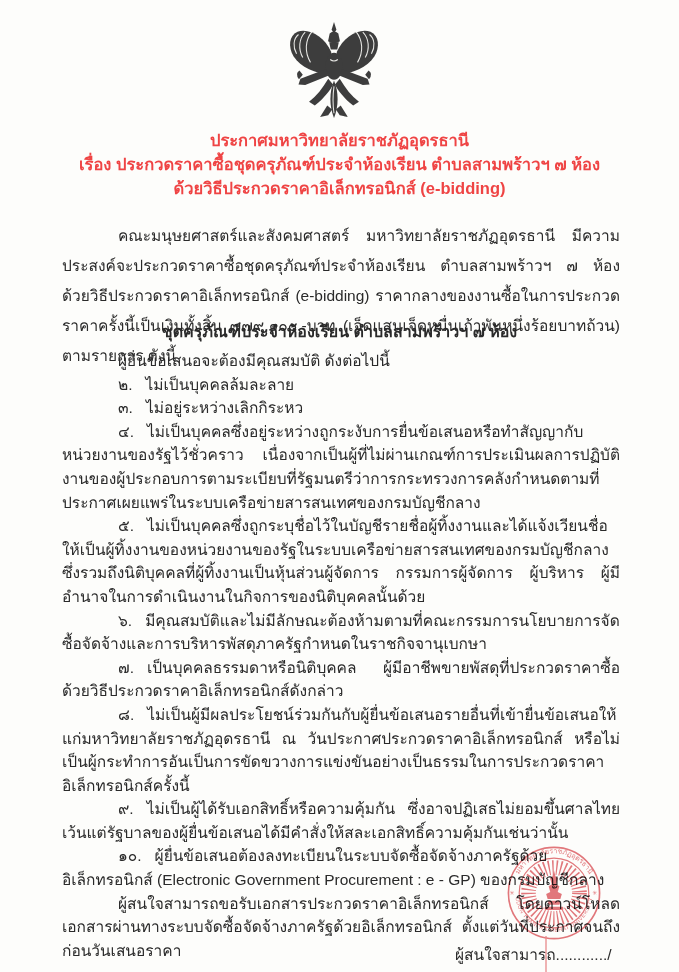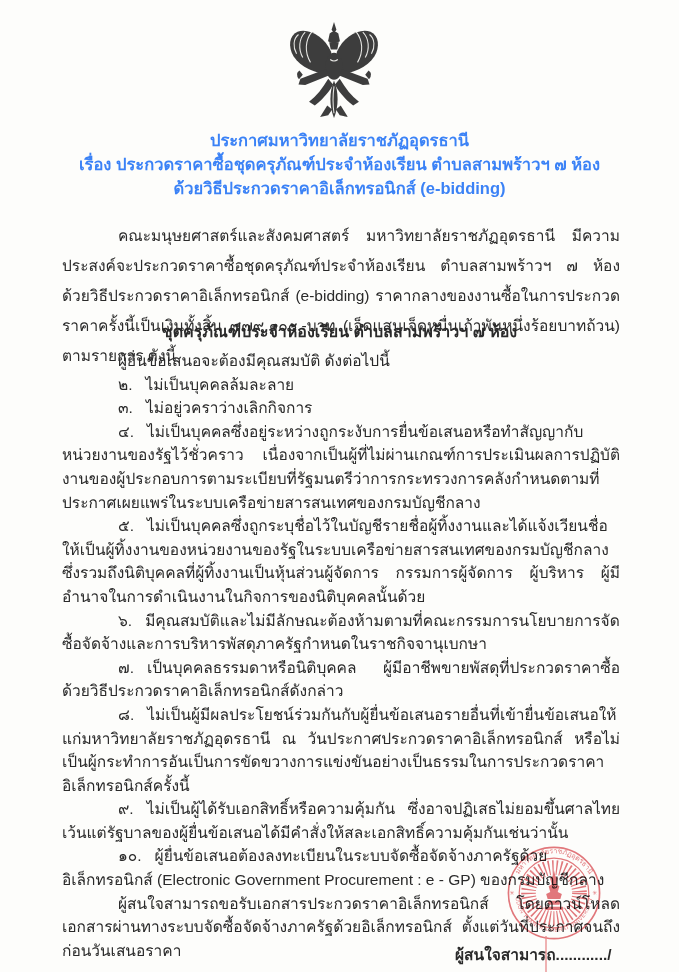--- a/index.html
+++ b/index.html
@@ -11,41 +11,41 @@
     font-family:"Liberation Sans","DejaVu Sans",sans-serif;
     color:#2a2a2a;
     overflow:hidden;
   }
   .emblem{
     position:absolute;left:286px;top:20px;width:96px;height:102px;
   }
   .title-block{
     position:absolute;top:128px;left:0;width:679px;
     text-align:center;font-weight:bold;font-size:16.5px;line-height:24px;
-    color:#3b82f6;
+    color:#ef4444;
   }
   .intro{
     position:absolute;top:221px;left:62px;width:558px;
     font-size:15.5px;line-height:30px;text-align:justify;
     text-indent:56px;overflow-wrap:break-word;
   }
   .section-heading{
     position:absolute;top:319px;left:0;width:679px;
     text-align:center;font-weight:bold;font-size:16px;
   }
   .main-flow{
     position:absolute;top:349px;left:62px;width:558px;
     font-size:15.5px;line-height:23.6px;text-align:justify;
     overflow-wrap:break-word;
   }
   .main-flow p{margin:0;text-indent:56px;}
   .qnum{padding-right:13px;}
   .catchword{
     position:absolute;left:455px;top:942px;
-    font-size:15.5px;color:#2a2a2a;font-weight:bold;
+    font-size:15.5px;color:#2a2a2a;
   }
   .stamp{
     position:absolute;left:505px;top:844px;width:98px;height:98px;
     opacity:0.82;mix-blend-mode:multiply;
   }
   .fold-line{
     position:absolute;left:545px;top:936px;width:2px;height:36px;
     background:#e88a8a;opacity:0.65;
   }
 </style>
@@ -90,21 +90,21 @@
     <div>ด้วยวิธีประกวดราคาอิเล็กทรอนิกส์ (e-bidding)</div>
   </div>
 
   <div class="intro">คณะมนุษยศาสตร์และสังคมศาสตร์ มหาวิทยาลัยราชภัฏอุดรธานี มีความประสงค์จะประกวดราคาซื้อชุดครุภัณฑ์ประจำห้องเรียน ตำบลสามพร้าวฯ ๗ ห้อง ด้วยวิธีประกวดราคาอิเล็กทรอนิกส์ (e-bidding) ราคากลางของงานซื้อในการประกวดราคาครั้งนี้เป็นเงินทั้งสิ้น ๗๗๙,๑๐๐.-บาท (เจ็ดแสนเจ็ดหมื่นเก้าพันหนึ่งร้อยบาทถ้วน) ตามรายการ ดังนี้</div>
 
   <div class="section-heading">ชุดครุภัณฑ์ประจำห้องเรียน ตำบลสามพร้าวฯ ๗ ห้อง</div>
 
   <div class="main-flow">
     <p>ผู้ยื่นข้อเสนอจะต้องมีคุณสมบัติ ดังต่อไปนี้</p>
     <p><span class="qnum">๒.</span><span>ไม่เป็นบุคคลล้มละลาย</span></p>
-    <p><span class="qnum">๓.</span><span>ไม่อยู่วคราว่างเลิกกิจการ</span></p>
+    <p><span class="qnum">๓.</span><span>ไม่อยู่ระหว่างเลิกกิระหว</span></p>
     <p><span class="qnum">๔.</span><span>ไม่เป็นบุคคลซึ่งอยู่ระหว่างถูกระงับการยื่นข้อเสนอหรือทำสัญญากับหน่วยงานของรัฐไว้ชั่วคราว เนื่องจากเป็นผู้ที่ไม่ผ่านเกณฑ์การประเมินผลการปฏิบัติงานของผู้ประกอบการตามระเบียบที่รัฐมนตรีว่าการกระทรวงการคลังกำหนดตามที่ประกาศเผยแพร่ในระบบเครือข่ายสารสนเทศของกรมบัญชีกลาง</span></p>
     <p><span class="qnum">๕.</span><span>ไม่เป็นบุคคลซึ่งถูกระบุชื่อไว้ในบัญชีรายชื่อผู้ทิ้งงานและได้แจ้งเวียนชื่อให้เป็นผู้ทิ้งงานของหน่วยงานของรัฐในระบบเครือข่ายสารสนเทศของกรมบัญชีกลาง ซึ่งรวมถึงนิติบุคคลที่ผู้ทิ้งงานเป็นหุ้นส่วนผู้จัดการ กรรมการผู้จัดการ ผู้บริหาร ผู้มีอำนาจในการดำเนินงานในกิจการของนิติบุคคลนั้นด้วย</span></p>
     <p><span class="qnum">๖.</span><span>มีคุณสมบัติและไม่มีลักษณะต้องห้ามตามที่คณะกรรมการนโยบายการจัดซื้อจัดจ้างและการบริหารพัสดุภาครัฐกำหนดในราชกิจจานุเบกษา</span></p>
     <p><span class="qnum">๗.</span><span>เป็นบุคคลธรรมดาหรือนิติบุคคล ผู้มีอาชีพขายพัสดุที่ประกวดราคาซื้อด้วยวิธีประกวดราคาอิเล็กทรอนิกส์ดังกล่าว</span></p>
     <p><span class="qnum">๘.</span><span>ไม่เป็นผู้มีผลประโยชน์ร่วมกันกับผู้ยื่นข้อเสนอรายอื่นที่เข้ายื่นข้อเสนอให้แก่มหาวิทยาลัยราชภัฏอุดรธานี ณ วันประกาศประกวดราคาอิเล็กทรอนิกส์ หรือไม่เป็นผู้กระทำการอันเป็นการขัดขวางการแข่งขันอย่างเป็นธรรมในการประกวดราคาอิเล็กทรอนิกส์ครั้งนี้</span></p>
     <p><span class="qnum">๙.</span><span>ไม่เป็นผู้ได้รับเอกสิทธิ์หรือความคุ้มกัน ซึ่งอาจปฏิเสธไม่ยอมขึ้นศาลไทย เว้นแต่รัฐบาลของผู้ยื่นข้อเสนอได้มีคำสั่งให้สละเอกสิทธิ์ความคุ้มกันเช่นว่านั้น</span></p>
     <p><span class="qnum">๑๐.</span><span>ผู้ยื่นข้อเสนอต้องลงทะเบียนในระบบจัดซื้อจัดจ้างภาครัฐด้วยอิเล็กทรอนิกส์ (Electronic Government Procurement : e - GP) ของกรมบัญชีกลาง</span></p>
     <p>ผู้สนใจสามารถขอรับเอกสารประกวดราคาอิเล็กทรอนิกส์ โดยดาวน์โหลดเอกสารผ่านทางระบบจัดซื้อจัดจ้างภาครัฐด้วยอิเล็กทรอนิกส์ ตั้งแต่วันที่ประกาศจนถึงก่อนวันเสนอราคา</p>
   </div>
 

